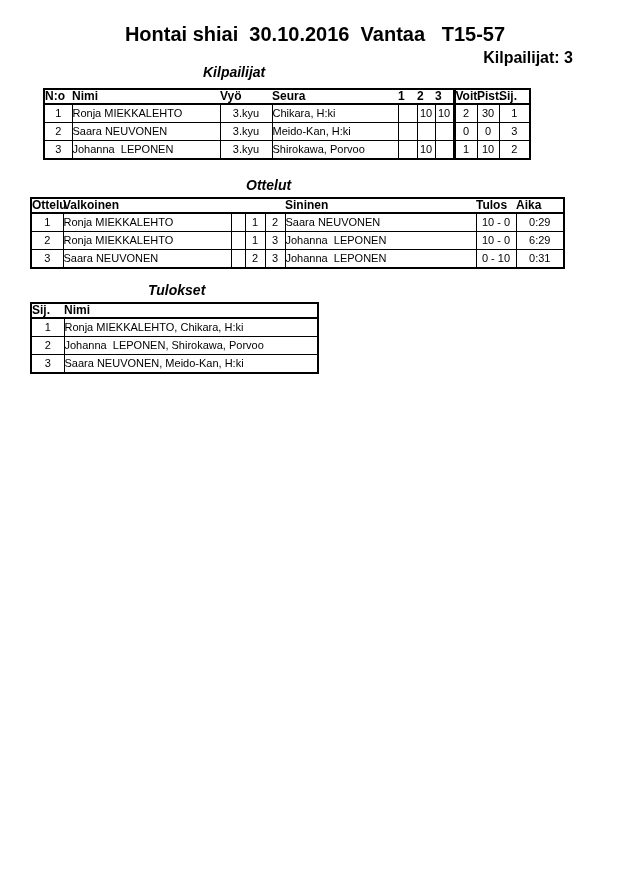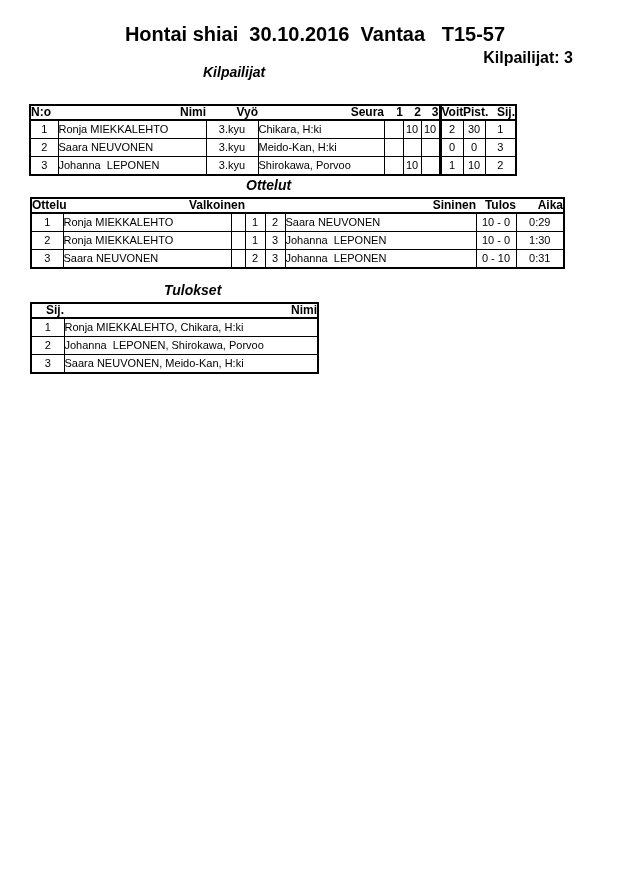--- a/index.html
+++ b/index.html
@@ -11,34 +11,34 @@
     position:absolute; top:22px; left:0; width:630px; text-align:center;
     font-size:20px; font-weight:bold; white-space:pre; line-height:24px;
   }
   .meta {
     position:absolute; top:49px; right:33px;
     font-size:16px; font-weight:bold; white-space:pre;
   }
   .sec-h { position:absolute; font-size:14px; font-weight:bold; line-height:16px; white-space:pre;font-style:italic; }
   .sec-h.k { top:64px;  left:203px; }
   .sec-h.o { top:177px; left:246px; }
-  .sec-h.t { top:282px; left:164px; }
+  .sec-h.t { top:282px; left:148px; }
 
   table.tbl {
     position:absolute; border-collapse:collapse; table-layout:fixed;
     border:2px solid #000; background:#fff;
   }
-  table.k-tbl { top:88px;  left:29px; width:486px;margin-top:16px; }
+  table.k-tbl { top:88px;  left:43px; width:486px; }
   table.o-tbl { top:197px; left:30px; width:533px; }
   table.t-tbl { top:302px; left:30px; width:287px; }
 
   .tbl th {
     font-size:12px; font-weight:bold; height:13px; line-height:13px;
     padding:0; border:none; border-bottom:2px solid #000;
-    text-align:right; white-space:pre;
+    text-align:left; white-space:pre;
   }
   .tbl td {
     font-size:11px; font-weight:normal; height:17px; line-height:17px;
     padding:0; border:1px solid #000; text-align:center;
     white-space:pre; overflow:hidden;
   }
   .lft { text-align:left !important; }
   td.txt { text-align:left; padding-left:0; }
   .thick-l { border-left:3px solid #000 !important; }
 </style>
@@ -149,21 +149,21 @@
       <td>0:29</td>
     </tr>
     <tr>
       <td>2</td>
       <td class="txt">Ronja MIEKKALEHTO</td>
       <td></td>
       <td>1</td>
       <td>3</td>
       <td class="txt">Johanna  LEPONEN</td>
       <td>10 - 0</td>
-      <td>1:30</td>
+      <td>6:29</td>
     </tr>
     <tr>
       <td>3</td>
       <td class="txt">Saara NEUVONEN</td>
       <td></td>
       <td>2</td>
       <td>3</td>
       <td class="txt">Johanna  LEPONEN</td>
       <td>0 - 10</td>
       <td>0:31</td>

